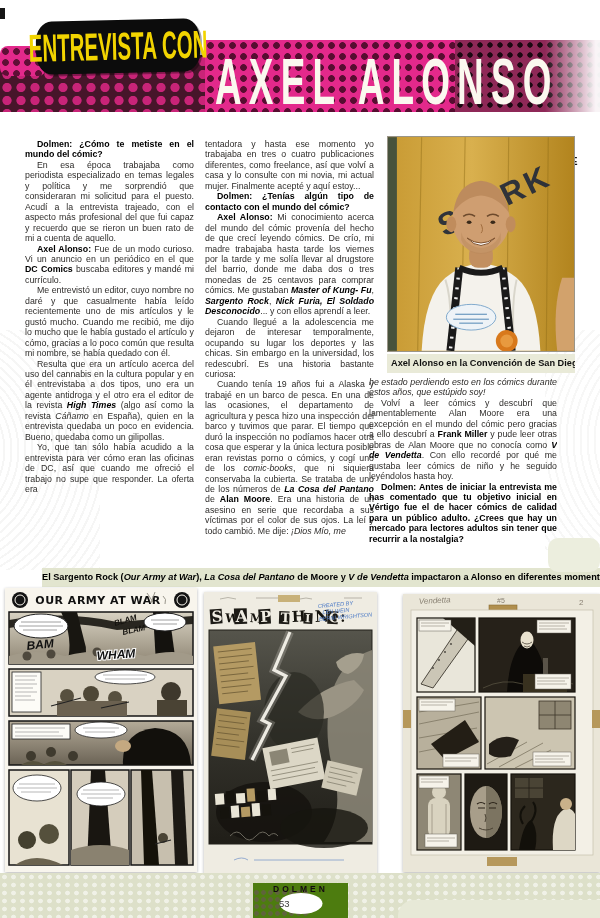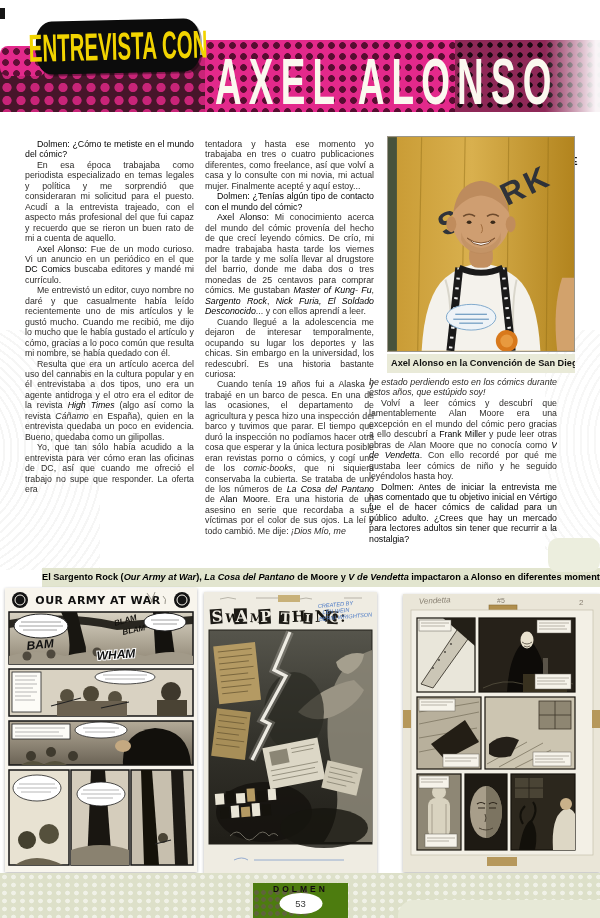--- a/index.html
+++ b/index.html
@@ -35,21 +35,21 @@
   .main-title{position:absolute;left:215px;top:46px;color:#fbf8ef;font-weight:bold;font-size:41px;
     letter-spacing:8px;white-space:nowrap;transform:scale(.9,1.58);transform-origin:left top;}
   .byline{position:absolute;top:115px;right:22px;font-variant:small-caps;font-weight:bold;
     font-size:15px;letter-spacing:.4px;color:#191919;margin-top:36px;}
 
   
   .col{position:absolute;top:139px;width:169px;text-align:justify;font-size:8.8px;line-height:10.45px;
     color:#2e2c2a;overflow:hidden;height:452px;hyphens:auto;-webkit-hyphens:auto;}
   .col p{margin:0;text-indent:12px;}
   .col p.noind{text-indent:0;}
-  .col .b{font-weight:normal;color:#000;}
+  .col .b{font-weight:bold;color:#000;}
   .col .i{font-style:italic;}
   .col1{left:25px;}
   .col2{left:205px;}
   .col3{left:369px;top:377px;width:188px;height:190px;}
 
   
   .photo{position:absolute;left:387px;top:136px;width:188px;height:216px;border:1px solid #9a9588;
     box-sizing:border-box;overflow:hidden;background:#c89a33;}
   .photo svg{display:block;}
   .photo-caption{position:absolute;left:387px;top:354px;width:188px;height:19px;background:#e9ead8;
@@ -75,21 +75,21 @@
   .bottom-band{position:absolute;left:0;top:873px;width:600px;height:45px;background:#dde0c9;
     background-image:radial-gradient(circle,rgba(255,255,255,.55) 2px,transparent 2.7px);background-size:9px 8px;}
   .bottom-round{position:absolute;left:398px;top:900px;width:202px;height:18px;background:#e7e9d7;
     border-radius:16px 0 0 0;}
   .folio{position:absolute;left:253px;top:883px;width:95px;height:35px;background:#4d7c0f;overflow:hidden;}
   .folio::before{content:"";position:absolute;left:0;top:6px;width:55px;height:29px;
     background-image:radial-gradient(circle,rgba(110,80,95,.55) 2px,transparent 2.6px);background-size:7px 7px;}
   .folio-logo{position:relative;text-align:center;font-size:8.5px;font-weight:bold;letter-spacing:3px;
     color:#140a10;transform:scaleY(1.15);margin-top:1px;}
   .folio-circle{position:absolute;left:50%;top:10px;transform:translateX(-50%);width:43px;height:21px;
-    border-radius:50%;background:#fff;text-align:center;line-height:21px;font-size:9.5px;color:#3a3a3a;}
+    border-radius:50%;background:#fff;text-align:left;line-height:21px;font-size:9.5px;color:#3a3a3a;}
 </style>
 </head>
 <body>
 
 <div class="page">
 
   <div class="edge-mark"></div>
 
   <div class="band">
     <div class="seg seg-dark"></div>

